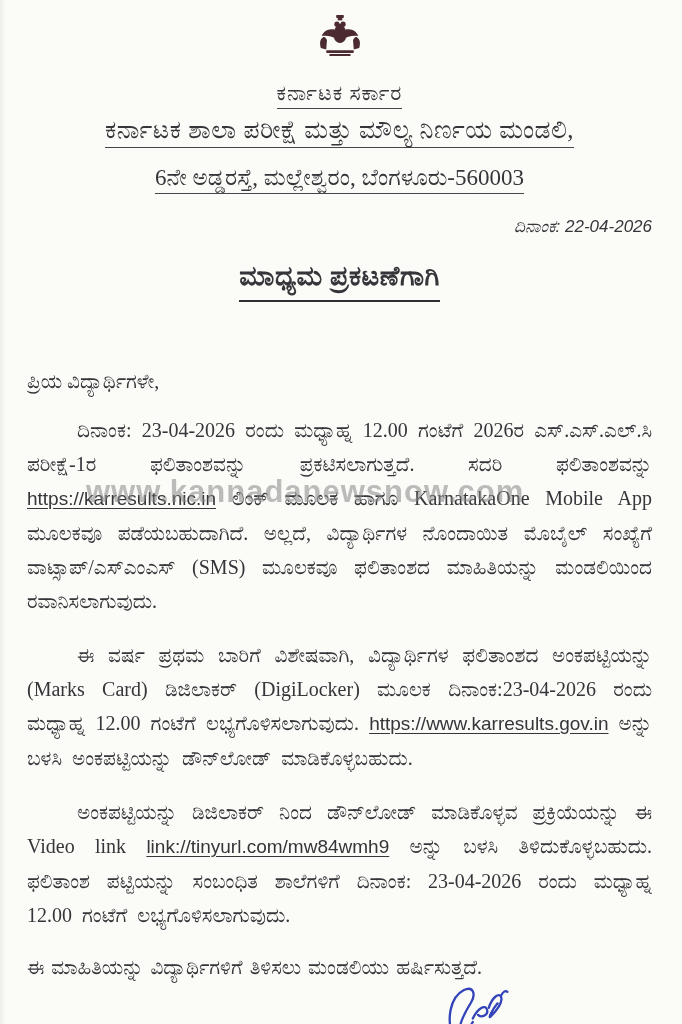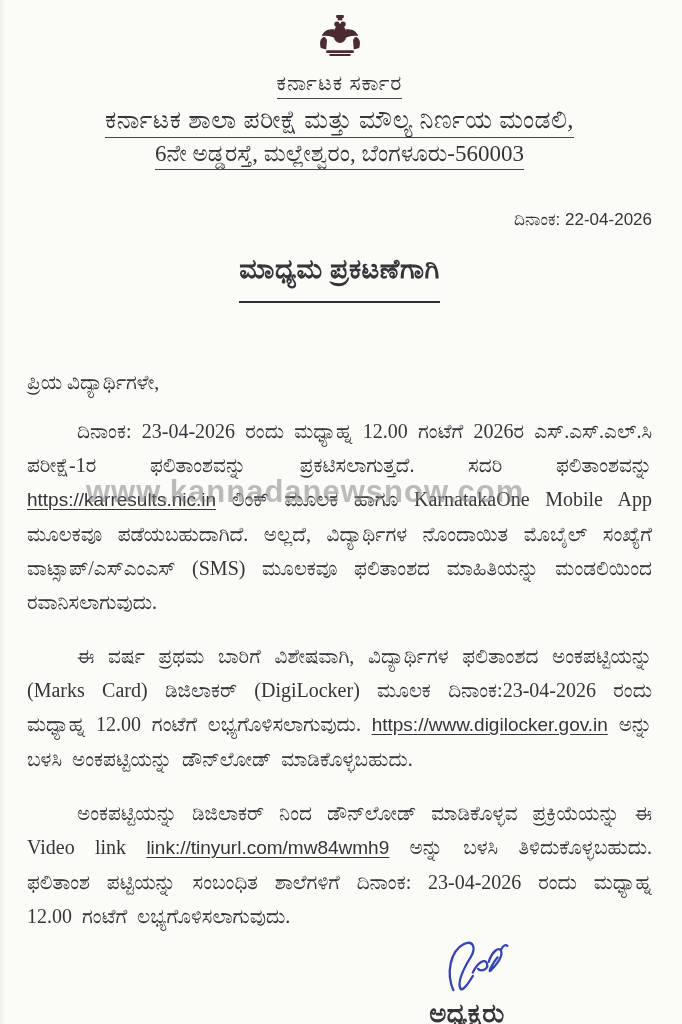--- a/index.html
+++ b/index.html
@@ -11,30 +11,30 @@
     background-image:linear-gradient(90deg, #eeeeea 0px, #fbfbf8 6px),
                      linear-gradient(180deg, #f4f4f0 0px, #fbfbf8 5px);
     overflow:hidden;
     color:#35353a;
     font-family:"Liberation Serif","DejaVu Serif",serif;
     box-sizing:border-box;
     padding:12px 30px 0 27px;
   }
   .center{text-align:center;}
   .emblem-wrap{height:50px;margin-top:2px;}
-  .hdr-gov{font-size:21px;margin-top:7px;letter-spacing:1px;}
+  .hdr-gov{font-size:21px;margin-top:17px;letter-spacing:1px;}
   .hdr-gov span, .hdr-board span, .hdr-addr span{
     border-bottom:1.5px solid #45454a;padding-bottom:2px;display:inline-block;
   }
   .hdr-board{font-size:25px;margin-top:7px;letter-spacing:.5px;}
-  .hdr-addr{font-size:23px;margin-top:3px;}
-  .date-row{text-align:right;margin-top:40px;font-size:17px;
-    font-family:"Liberation Sans","DejaVu Sans",sans-serif;}
+  .hdr-addr{font-size:23px;margin-top:17px;}
+  .date-row{text-align:right;margin-top:23px;font-size:17px;
+    font-family:"Liberation Sans","DejaVu Sans",sans-serif;font-style:italic;}
   .doc-title{margin-top:24px;font-size:27px;font-weight:bold;}
-  .doc-title span{border-bottom:2.5px solid #2e2e33;padding-bottom:16px;display:inline-block;letter-spacing:.5px;}
+  .doc-title span{border-bottom:2.5px solid #2e2e33;padding-bottom:8px;display:inline-block;letter-spacing:.5px;}
   .salutation{margin-top:68px;font-size:20px;}
   .para{font-size:20px;line-height:34px;text-align:justify;margin:20px 0 0 0;word-spacing:5px;}
   .para.indent{text-indent:50px;}
   .doc-link{text-decoration:underline;text-underline-offset:3px;
     font-family:"Liberation Sans","DejaVu Sans",sans-serif;font-size:19px;}
   .seg{}
   .watermark{
     position:absolute;top:474px;left:86px;z-index:6;
     font-family:"Liberation Sans","DejaVu Sans",sans-serif;
     font-weight:bold;font-size:31px;letter-spacing:1px;
@@ -94,24 +94,25 @@
   <div class="date-row">ದಿನಾಂಕ: 22-04-2026</div>
 
   <div class="center doc-title">
     <span>ಮಾಧ್ಯಮ ಪ್ರಕಟಣೆಗಾಗಿ</span>
   </div>
 
   <div class="salutation">ಪ್ರಿಯ ವಿದ್ಯಾರ್ಥಿಗಳೇ,</div>
 
   <div id="paragraphs">
       <p class="para indent"><span class="seg">ದಿನಾಂಕ: 23-04-2026 ರಂದು ಮಧ್ಯಾಹ್ನ 12.00 ಗಂಟೆಗೆ 2026ರ ಎಸ್.ಎಸ್.ಎಲ್.ಸಿ ಪರೀಕ್ಷೆ-1ರ ಫಲಿತಾಂಶವನ್ನು ಪ್ರಕಟಿಸಲಾಗುತ್ತದೆ. ಸದರಿ ಫಲಿತಾಂಶವನ್ನು </span><span class="doc-link">https://karresults.nic.in</span><span class="seg"> ಲಿಂಕ್ ಮೂಲಕ ಹಾಗೂ KarnatakaOne Mobile App ಮೂಲಕವೂ ಪಡೆಯಬಹುದಾಗಿದೆ. ಅಲ್ಲದೆ, ವಿದ್ಯಾರ್ಥಿಗಳ ನೊಂದಾಯಿತ ಮೊಬೈಲ್ ಸಂಖ್ಯೆಗೆ ವಾಟ್ಸಾಪ್/ಎಸ್‌ಎಂಎಸ್ (SMS) ಮೂಲಕವೂ ಫಲಿತಾಂಶದ ಮಾಹಿತಿಯನ್ನು ಮಂಡಲಿಯಿಂದ ರವಾನಿಸಲಾಗುವುದು.</span></p>
-      <p class="para indent"><span class="seg">ಈ ವರ್ಷ ಪ್ರಥಮ ಬಾರಿಗೆ ವಿಶೇಷವಾಗಿ, ವಿದ್ಯಾರ್ಥಿಗಳ ಫಲಿತಾಂಶದ ಅಂಕಪಟ್ಟಿಯನ್ನು (Marks Card) ಡಿಜಿಲಾಕರ್ (DigiLocker) ಮೂಲಕ ದಿನಾಂಕ:23-04-2026 ರಂದು ಮಧ್ಯಾಹ್ನ 12.00 ಗಂಟೆಗೆ ಲಭ್ಯಗೊಳಿಸಲಾಗುವುದು. </span><span class="doc-link">https://www.digilocker.gov.in</span><span class="seg"> ಅನ್ನು ಬಳಸಿ ಅಂಕಪಟ್ಟಿಯನ್ನು ಡೌನ್‌ಲೋಡ್ ಮಾಡಿಕೊಳ್ಳಬಹುದು.</span></p>
+      <p class="para indent"><span class="seg">ಈ ವರ್ಷ ಪ್ರಥಮ ಬಾರಿಗೆ ವಿಶೇಷವಾಗಿ, ವಿದ್ಯಾರ್ಥಿಗಳ ಫಲಿತಾಂಶದ ಅಂಕಪಟ್ಟಿಯನ್ನು (Marks Card) ಡಿಜಿಲಾಕರ್ (DigiLocker) ಮೂಲಕ ದಿನಾಂಕ:23-04-2026 ರಂದು ಮಧ್ಯಾಹ್ನ 12.00 ಗಂಟೆಗೆ ಲಭ್ಯಗೊಳಿಸಲಾಗುವುದು. </span><span class="doc-link">https://www.karresults.gov.in</span><span class="seg"> ಅನ್ನು ಬಳಸಿ ಅಂಕಪಟ್ಟಿಯನ್ನು ಡೌನ್‌ಲೋಡ್ ಮಾಡಿಕೊಳ್ಳಬಹುದು.</span></p>
       <p class="para indent"><span class="seg">ಅಂಕಪಟ್ಟಿಯನ್ನು ಡಿಜಿಲಾಕರ್ ನಿಂದ ಡೌನ್‌ಲೋಡ್ ಮಾಡಿಕೊಳ್ಳವ ಪ್ರಕ್ರಿಯೆಯನ್ನು ಈ Video link </span><span class="doc-link">link://tinyurl.com/mw84wmh9</span><span class="seg"> ಅನ್ನು ಬಳಸಿ ತಿಳಿದುಕೊಳ್ಳಬಹುದು.  ಫಲಿತಾಂಶ ಪಟ್ಟಿಯನ್ನು ಸಂಬಂಧಿತ ಶಾಲೆಗಳಿಗೆ ದಿನಾಂಕ: 23-04-2026 ರಂದು ಮಧ್ಯಾಹ್ನ 12.00 ಗಂಟೆಗೆ ಲಭ್ಯಗೊಳಿಸಲಾಗುವುದು.</span></p>
     </div>
 
+  <div class="closing">ಈ ಮಾಹಿತಿಯನ್ನು ವಿದ್ಯಾರ್ಥಿಗಳಿಗೆ ತಿಳಿಸಲು ಮಂಡಲಿಯು ಹರ್ಷಿಸುತ್ತದೆ.</div>
 
   <div class="sig-area">
     <span class="sig-svg">
       <svg width="86" height="62" viewBox="0 0 90 70" aria-hidden="true">
         <g fill="none" stroke="#3343b8" stroke-width="2.6" stroke-linecap="round" stroke-linejoin="round">
           <path d="M16 60 C8 42 12 16 28 8 C38 3 42 12 36 22 C28 35 20 50 24 58 C26 62 32 54 38 44"></path>
           <path d="M38 40 C44 28 52 24 54 30 C56 36 48 40 44 36"></path>
           <path d="M56 28 C60 16 68 10 70 16 C72 22 64 32 58 38 C55 41 60 30 66 23"></path>
           <path d="M70 14 C72 10 75 8 77 10"></path>
         </g>

